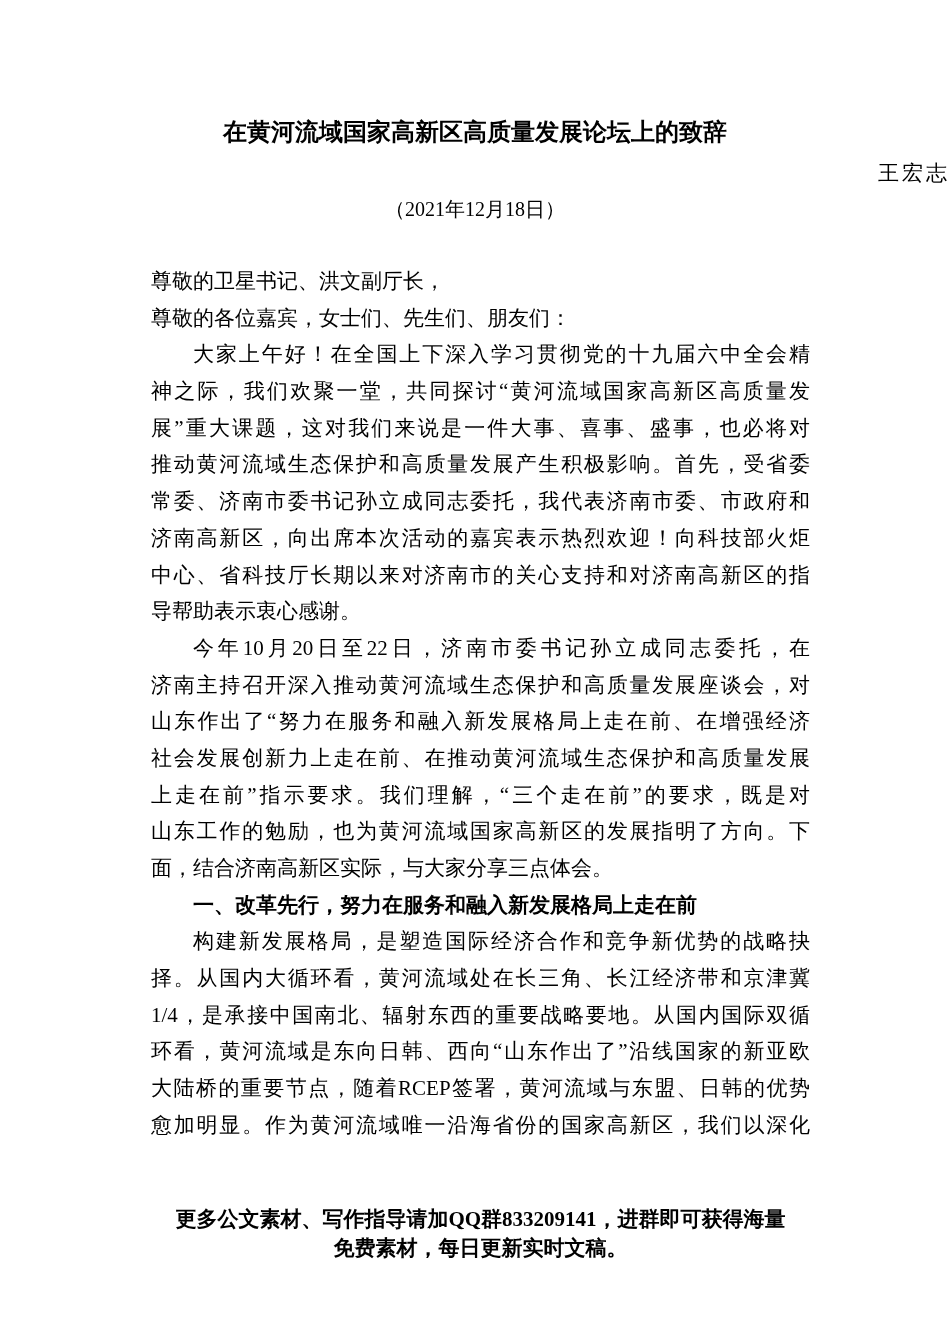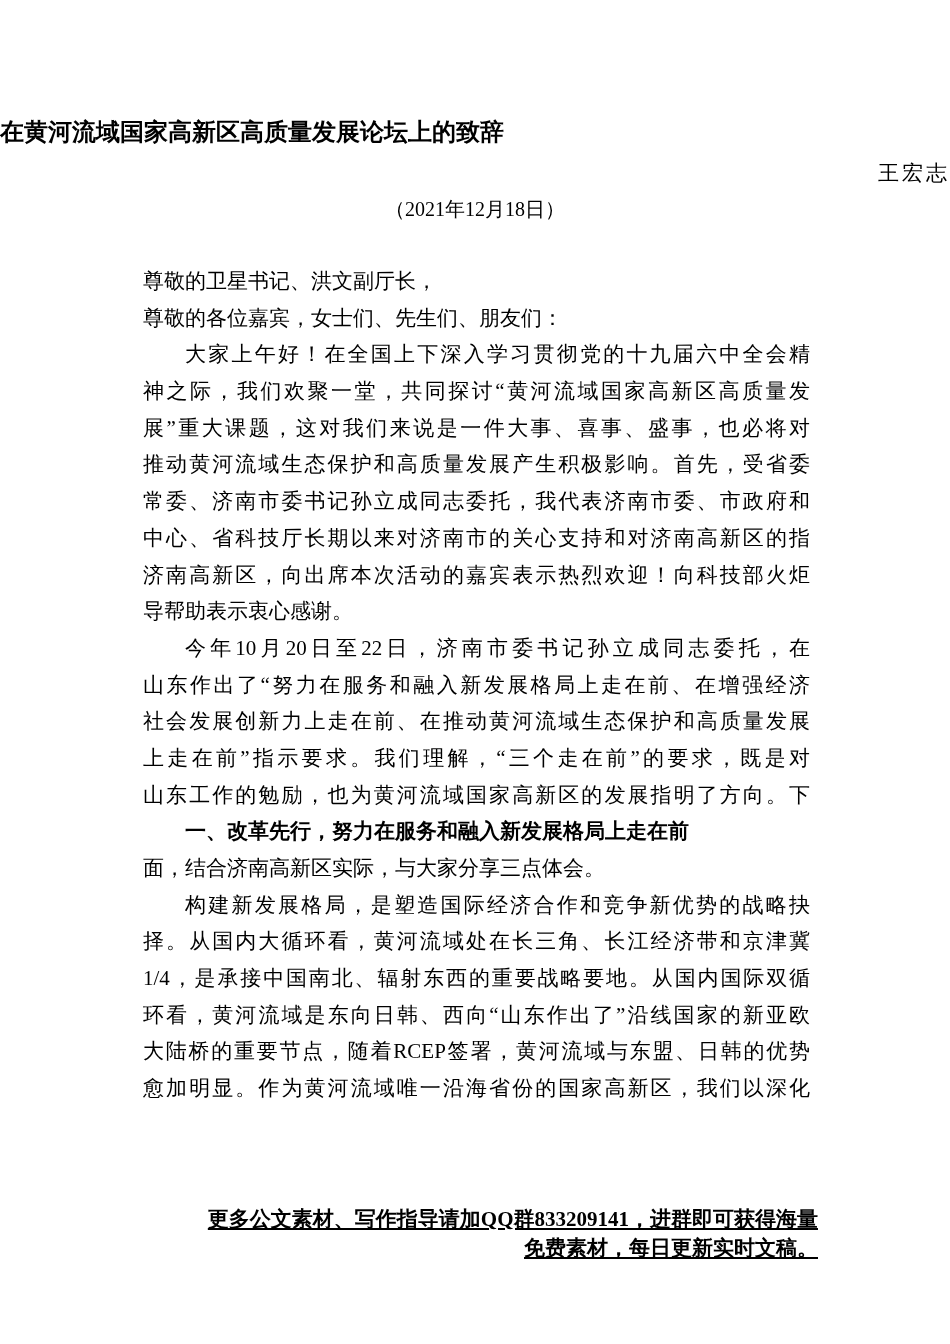--- a/index.html
+++ b/index.html
@@ -14,20 +14,21 @@
     background: #ffffff;
     color: #000000;
     font-family: "Liberation Serif", "DejaVu Serif", serif;
     overflow: hidden;
   }
   .title {
     position: absolute;
     top: 117px;
     left: 0;
     width: 100%;
+    text-align: center;
     font-size: 24px;
     line-height: 30px;
     font-weight: bold;
   }
   .author {
     position: absolute;
     top: 158px;
     left: 0;
     width: 100%;
     text-align: right;
@@ -50,20 +51,21 @@
     left: 143px;
     width: 667px;
     font-size: 21px;
   }
   .line {
     height: 36.7px;
     line-height: 36.7px;
     overflow: hidden;
     text-align: left;
     white-space: nowrap;
+    margin-left: 8px;
   }
   .line.justify {
     white-space: normal;
     text-align: justify;
     text-align-last: justify;
   }
   .line.indent {
     padding-left: 42px;
   }
   .line.heading {
@@ -73,50 +75,50 @@
   .footer {
     position: absolute;
     top: 1205px;
     left: 143px;
     width: 675px;
     font-size: 21px;
     font-weight: bold;
     line-height: 29px;
   }
   .footer-line {
-    text-align: right;
-    text-decoration: underline;
+    text-align: center;
   }
 </style>
 </head>
 <body>
 
 <div class="page">
   <div class="title">在黄河流域国家高新区高质量发展论坛上的致辞</div>
   <div class="author">王宏志</div>
   <div class="dateline">（2021年12月18日）</div>
 
   <div class="doc-body" id="doc-body">
       <div class="line plain">尊敬的卫星书记、洪文副厅长，</div>
       <div class="line plain">尊敬的各位嘉宾，女士们、先生们、朋友们：</div>
       <div class="line indent justify">大家上午好！在全国上下深入学习贯彻党的十九届六中全会精</div>
       <div class="line justify">神之际，我们欢聚一堂，共同探讨“黄河流域国家高新区高质量发</div>
       <div class="line justify">展”重大课题，这对我们来说是一件大事、喜事、盛事，也必将对</div>
       <div class="line justify">推动黄河流域生态保护和高质量发展产生积极影响。首先，受省委</div>
       <div class="line justify">常委、济南市委书记孙立成同志委托，我代表济南市委、市政府和</div>
+      <div class="line justify">济南高新区，向出席本次活动的嘉宾表示热烈欢迎！向科技部火炬</div>
       <div class="line justify">中心、省科技厅长期以来对济南市的关心支持和对济南高新区的指</div>
-      <div class="line justify">济南高新区，向出席本次活动的嘉宾表示热烈欢迎！向科技部火炬</div>
       <div class="line plain">导帮助表示衷心感谢。</div>
       <div class="line indent justify">今年10月20日至22日，济南市委书记孙立成同志委托，在</div>
+      <div class="line justify">济南主持召开深入推动黄河流域生态保护和高质量发展座谈会，对</div>
       <div class="line justify">山东作出了“努力在服务和融入新发展格局上走在前、在增强经济</div>
       <div class="line justify">社会发展创新力上走在前、在推动黄河流域生态保护和高质量发展</div>
       <div class="line justify">上走在前”指示要求。我们理解，“三个走在前”的要求，既是对</div>
       <div class="line justify">山东工作的勉励，也为黄河流域国家高新区的发展指明了方向。下</div>
+      <div class="line plain">面，结合济南高新区实际，与大家分享三点体会。</div>
       <div class="line indent heading">一、改革先行，努力在服务和融入新发展格局上走在前</div>
-      <div class="line plain">面，结合济南高新区实际，与大家分享三点体会。</div>
       <div class="line indent justify">构建新发展格局，是塑造国际经济合作和竞争新优势的战略抉</div>
       <div class="line justify">择。从国内大循环看，黄河流域处在长三角、长江经济带和京津冀</div>
       <div class="line justify">1/4，是承接中国南北、辐射东西的重要战略要地。从国内国际双循</div>
       <div class="line justify">环看，黄河流域是东向日韩、西向“山东作出了”沿线国家的新亚欧</div>
       <div class="line justify">大陆桥的重要节点，随着RCEP签署，黄河流域与东盟、日韩的优势</div>
       <div class="line justify">愈加明显。作为黄河流域唯一沿海省份的国家高新区，我们以深化</div>
     </div>
 
   <div class="footer">
     <div class="footer-line">更多公文素材、写作指导请加QQ群833209141，进群即可获得海量</div>

